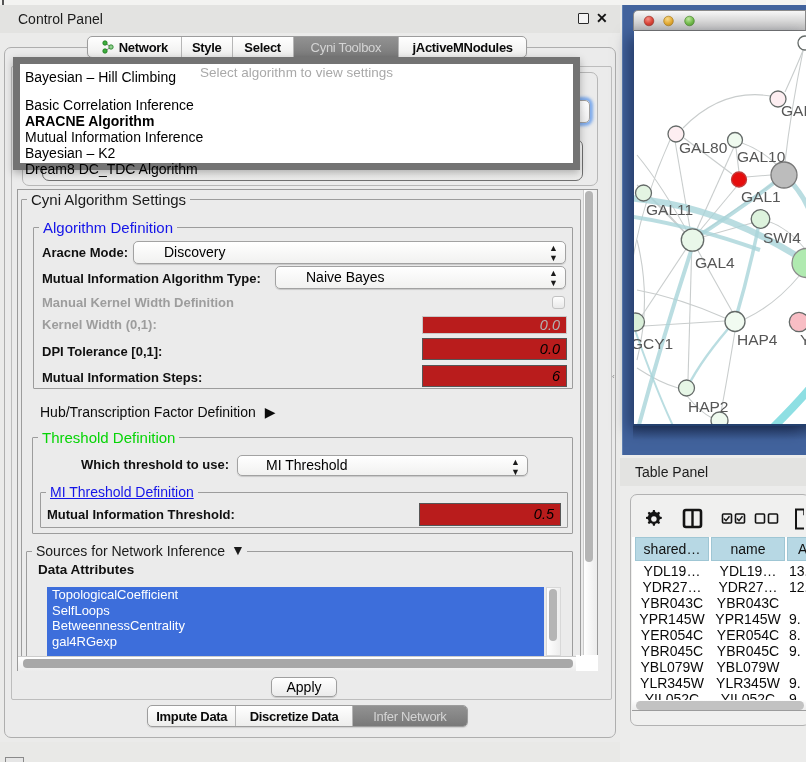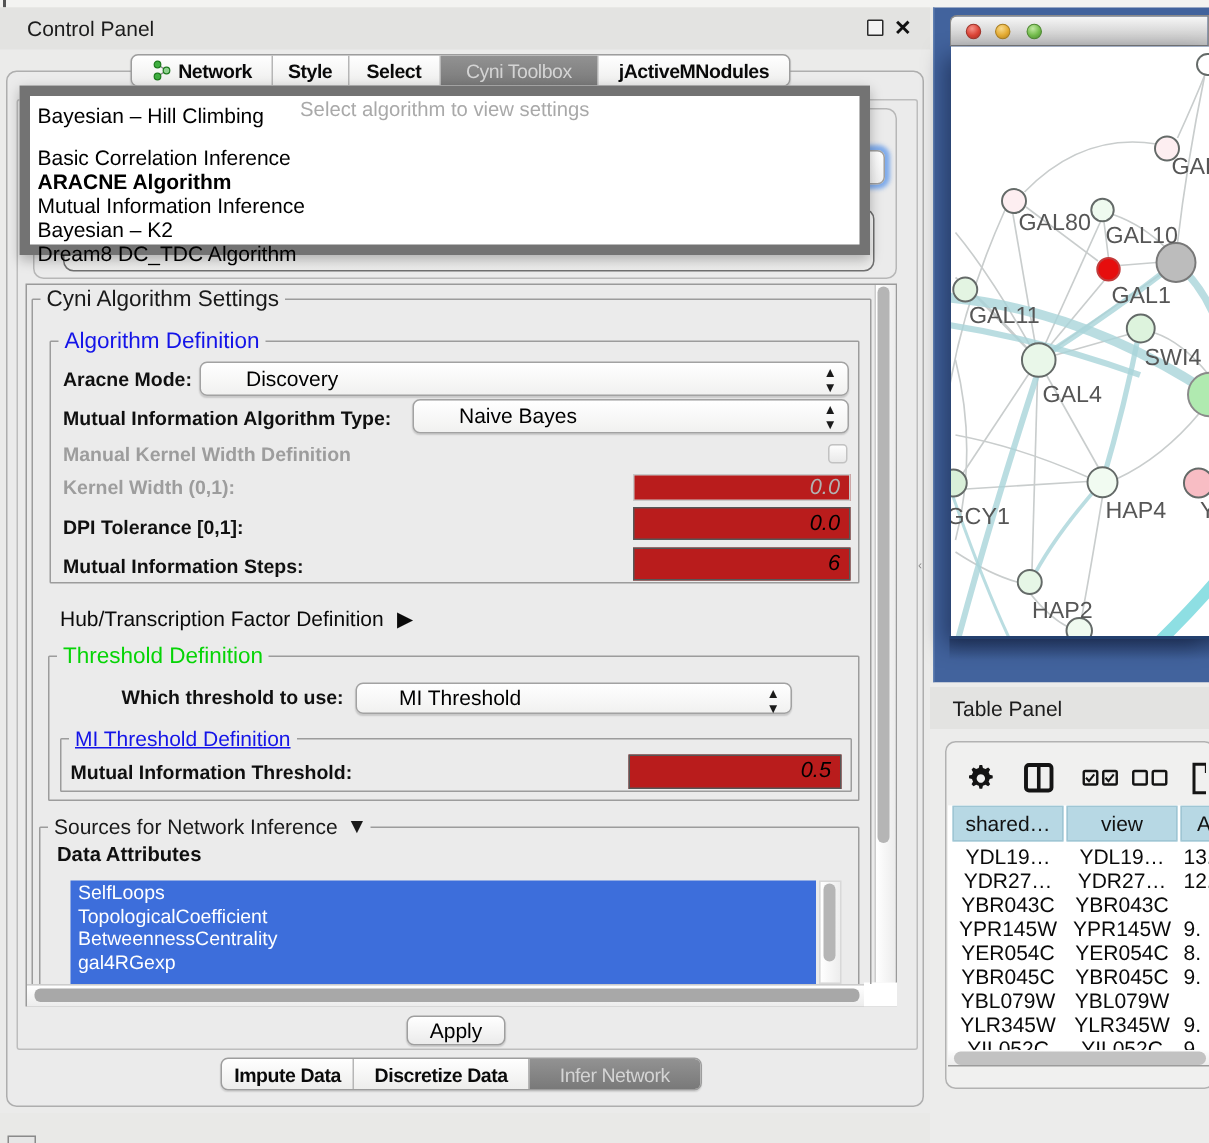--- a/index.html
+++ b/index.html
@@ -147,22 +147,22 @@
         <span class="gt" style="color:#1414e8; font-size:14px;text-decoration:underline;">MI Threshold Definition</span>
       </div>
     <div class="lblb" style="left:29px; top:317px;">Mutual Information Threshold:</div>
     <div class="tf tfa" style="left:401px; top:313px; width:142px; height:23px; line-height:21px;">0.5</div>
 
     <div class="group" style="left:8px; top:361px; width:547px; height:120px;">
         <span class="gt" style="font-size:14px;">Sources for Network Inference <span style="font-size:14px; position:relative; top:-1px; left:2px;">▼</span></span>
       </div>
     <div class="lblb" style="left:20px; top:372px; font-size:13.5px;">Data Attributes</div>
     <div class="abs" style="left:29px; top:397px; width:497px; height:69px; background:#3d6edb;">
+      <div style="height:15.7px; line-height:15.7px; font-size:13px; color:#fff; padding-left:5px;">TopologicalCoefficient</div>
       <div style="height:15.7px; line-height:15.7px; font-size:13px; color:#fff; padding-left:5px;">SelfLoops</div>
-      <div style="height:15.7px; line-height:15.7px; font-size:13px; color:#fff; padding-left:5px;">TopologicalCoefficient</div>
       <div style="height:15.7px; line-height:15.7px; font-size:13px; color:#fff; padding-left:5px;">BetweennessCentrality</div>
       <div style="height:15.7px; line-height:15.7px; font-size:13px; color:#fff; padding-left:5px;">gal4RGexp</div>
     </div>
     <div class="abs" style="left:528px; top:397px; width:15px; height:69px; background:linear-gradient(90deg,#fff,#ededed); border:1px solid #d8d8d8;"></div>
     <div class="sbthumb" style="left:531px; top:399px; width:8px; height:52px;"></div>
   </div>
 
   <div class="abs" style="left:271px; top:677px; width:66px; height:20px; border:1px solid #9f9f9f; border-radius:5px; background:linear-gradient(#ffffff,#ebebeb); box-shadow:0 1px 1px rgba(0,0,0,0.15); text-align:center; line-height:18px; font-size:14px; color:#000;">Apply</div>
 
   <div id="bottabs" class="segbar abs">
@@ -297,21 +297,21 @@
       <rect x="111.5" y="6" width="9" height="9" rx="1" stroke-width="1.6"></rect>
       <rect x="124.5" y="6" width="9" height="9" rx="1" stroke-width="1.6"></rect>
       <path d="M 152,1.5 h 8 l 5,5 v 14 h -13 z" stroke-width="2"></path>
       <path d="M 160,1.5 v 5 h 5" stroke-width="1.5"></path>
     </g>
   </svg>
 
   <div class="abs" style="left:632px; top:537px; width:174px; height:163px; background:#ffffff; overflow:hidden; font-size:14px; color:#111;">
     <div style="position:absolute; left:0; top:0; width:174px; height:24px; background:#fff;">
       <div style="position:absolute; left:3px; top:0; width:74px; height:24px; background:#b7d8e4; border:1px solid #9fc6d4; text-align:center; line-height:23px;">shared…</div>
-      <div style="position:absolute; left:79px; top:0; width:74px; height:24px; background:#b7d8e4; border:1px solid #9fc6d4; text-align:center; line-height:23px;">view</div>
+      <div style="position:absolute; left:79px; top:0; width:74px; height:24px; background:#b7d8e4; border:1px solid #9fc6d4; text-align:center; line-height:23px;">name</div>
       <div style="position:absolute; left:155px; top:0; width:50px; height:24px; background:#b7d8e4; border:1px solid #9fc6d4; line-height:23px; padding-left:10px;">A</div>
     </div>
   </div>
 
   <div id="tbody" class="abs" style="left:632px; top:563px; width:174px; height:137px; overflow:hidden; font-size:14px; color:#0a0a0a; background:#fff;">
     <div style="position:absolute; top:0px; left:0; width:174px; height:16px; line-height:16px;">
         <span style="position:absolute; left:3px; width:74px; text-align:center;">YDL19…</span>
         <span style="position:absolute; left:79px; width:74px; text-align:center;">YDL19…</span>
         <span style="position:absolute; left:157px;">13.</span>
       </div>

